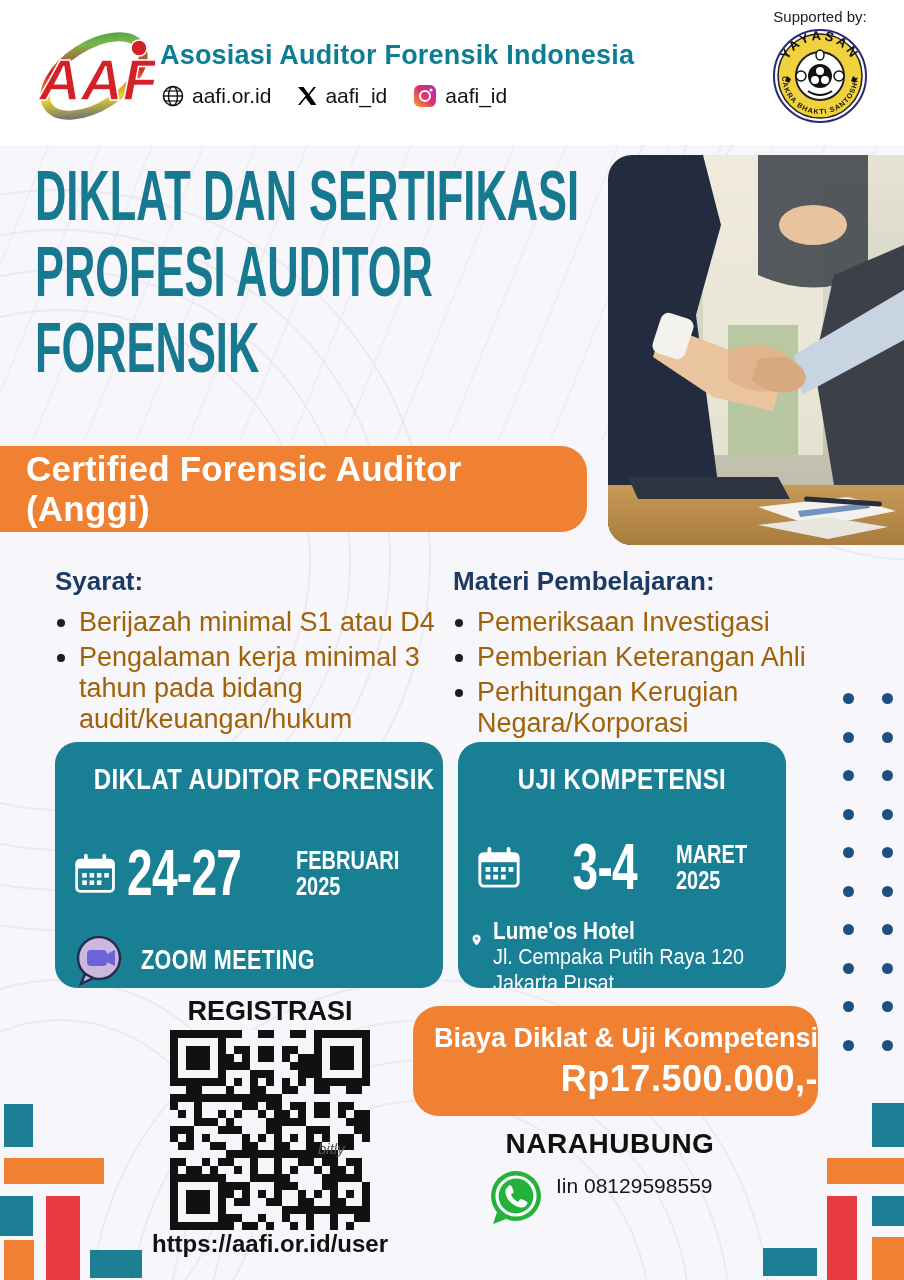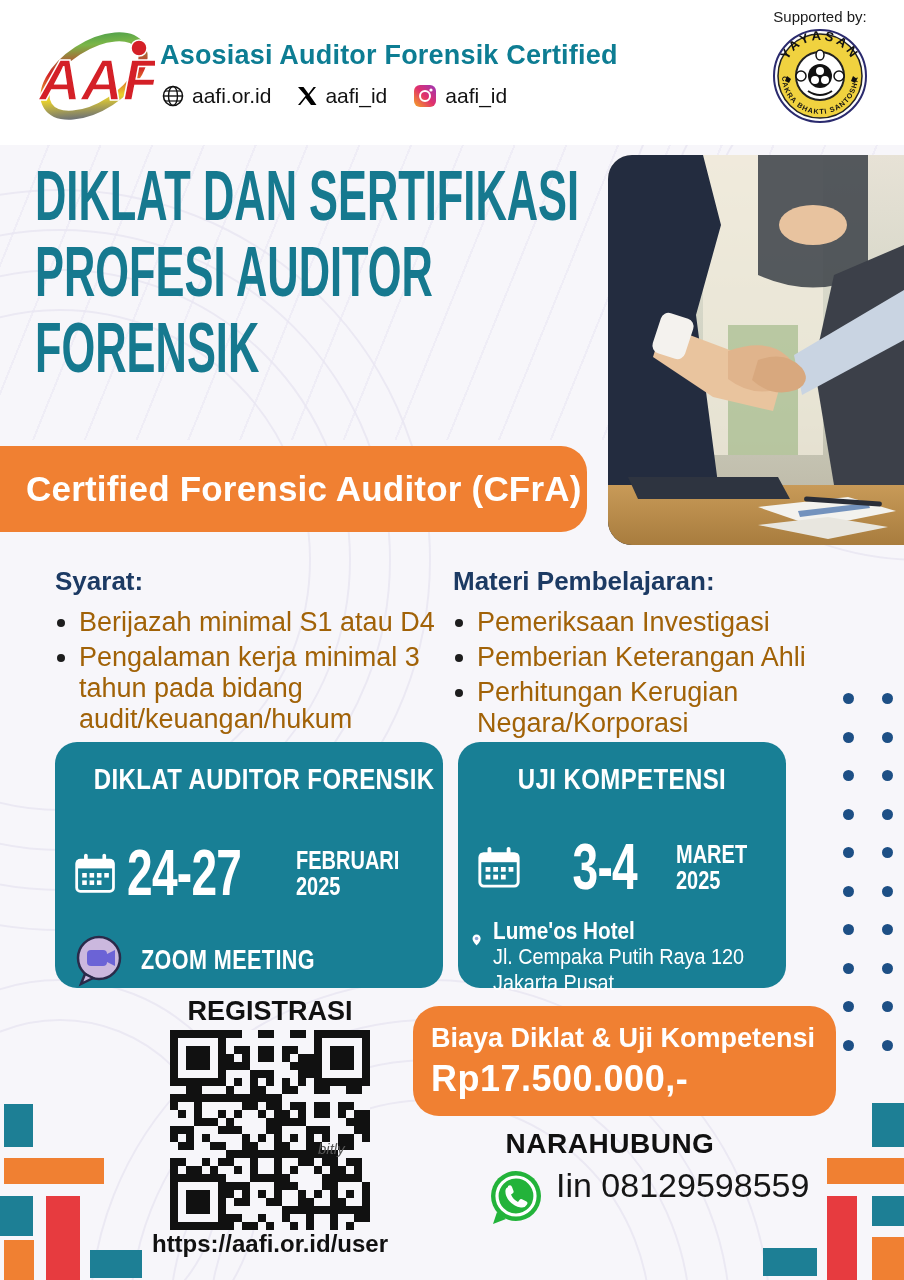--- a/index.html
+++ b/index.html
@@ -86,31 +86,31 @@
   .reg-head{position:absolute;left:140px;top:996px;width:260px;text-align:center;z-index:2;
     font-size:27px;font-weight:bold;color:#111;}
   .qr-box{position:absolute;left:170px;top:1030px;width:200px;height:200px;z-index:2;background:#f7f6fa;}
   .qr-brand{position:absolute;left:318px;top:1140px;z-index:3;font-size:15px;color:#555;font-style:italic;}
   .reg-url{position:absolute;left:125px;top:1230px;width:290px;text-align:center;z-index:2;
     font-size:24px;font-weight:bold;color:#111;}
 
   
   .price-box{
     position:absolute;left:413px;top:1006px;width:405px;height:110px;z-index:2;
-    background:#f08032;border-radius:26px;color:#fff;text-align:left;
-    display:flex;flex-direction:column;justify-content:center;gap:4px;padding-left:18px;
+    background:#f08032;border-radius:26px;color:#fff;text-align:right;
+    display:flex;flex-direction:column;justify-content:center;gap:4px;
   }
   .price-label{font-size:27px;font-weight:bold;}
   .price-amount{font-size:36px;font-weight:bold;letter-spacing:.5px;}
 
   
   .contact-head{position:absolute;left:430px;top:1128px;width:360px;text-align:center;z-index:2;
     font-size:28px;font-weight:bold;color:#111;letter-spacing:.5px;}
   .wa-icon{position:absolute;left:487px;top:1168px;z-index:2;}
-  .contact-lines{position:absolute;left:556px;top:1166px;z-index:2;font-size:34px;color:#161616;line-height:39px;}
+  .contact-lines{position:absolute;left:556px;top:1166px;z-index:2;font-size:21px;color:#161616;line-height:39px;}
 
   
   .blk{position:absolute;z-index:2;}
   .teal{background:#1d7f95;} .orange{background:#f08032;} .red{background:#e73b3f;}
 </style>
 </head>
 <body>
 
 <div class="poster">
 
@@ -144,21 +144,21 @@
             <stop offset="80%" stop-color="#7ab648"></stop>
           <stop offset="100%" stop-color="#2f8f4e"></stop>
         </linearGradient>
       </defs>
       <ellipse cx="61" cy="50" rx="55" ry="30" fill="none" stroke="url(#ringGrad)" stroke-width="9" transform="rotate(-33 61 50)"></ellipse>
       <text x="6" y="74" font-family="Liberation Sans, sans-serif" font-size="58" font-weight="900" font-style="italic" fill="#d42027" stroke="#ffffff" stroke-width="1.5">AAFi</text>
       <circle cx="106" cy="22" r="8" fill="#d42027" stroke="#ffffff" stroke-width="1.5"></circle>
     </svg>
   </div>
 
-  <div class="org-name">Asosiasi Auditor Forensik Certified</div>
+  <div class="org-name">Asosiasi Auditor Forensik Indonesia</div>
 
   <div class="social-row">
     <span class="social-item">
       <svg width="22" height="22" viewBox="0 0 22 22">
         <circle cx="11" cy="11" r="9.5" fill="none" stroke="#121212" stroke-width="1.6"></circle>
         <ellipse cx="11" cy="11" rx="4.5" ry="9.5" fill="none" stroke="#121212" stroke-width="1.4"></ellipse>
         <line x1="1.5" y1="11" x2="20.5" y2="11" stroke="#121212" stroke-width="1.4"></line>
         <line x1="3" y1="6" x2="19" y2="6" stroke="#121212" stroke-width="1.2"></line>
         <line x1="3" y1="16" x2="19" y2="16" stroke="#121212" stroke-width="1.2"></line>
       </svg>
@@ -256,21 +256,21 @@
       <path d="M0 330 h296 v60 H0 z" fill="url(#deskG)"></path>
       <path d="M20 322 h150 l12 22 H30 z" fill="#2e3440"></path>
       <path d="M150 352 l90 -10 48 14 -80 16 z" fill="#f3f2ee"></path>
       <path d="M150 370 l70 -8 60 10 -60 12 z" fill="#e8e6df"></path>
       <path d="M190 356 l70 -8 2 5 -70 9 z" fill="#3c69a8" opacity=".7"></path>
       <rect x="196" y="344" width="78" height="5" rx="2.5" fill="#2a2e38" transform="rotate(4 235 346)"></rect>
     </svg>
   </div>
 
   <div class="cfra-banner">
-    <span>Certified Forensic Auditor (CFrA)</span>
+    <span>Certified Forensic Auditor (Anggi)</span>
   </div>
 
   <div class="syarat">
     <p class="sec-head">Syarat:</p>
     <ul class="bullets">
       <li>Berijazah minimal S1 atau D4</li>
       <li>Pengalaman kerja minimal 3 tahun pada bidang audit/keuangan/hukum</li>
     </ul>
   </div>
 

